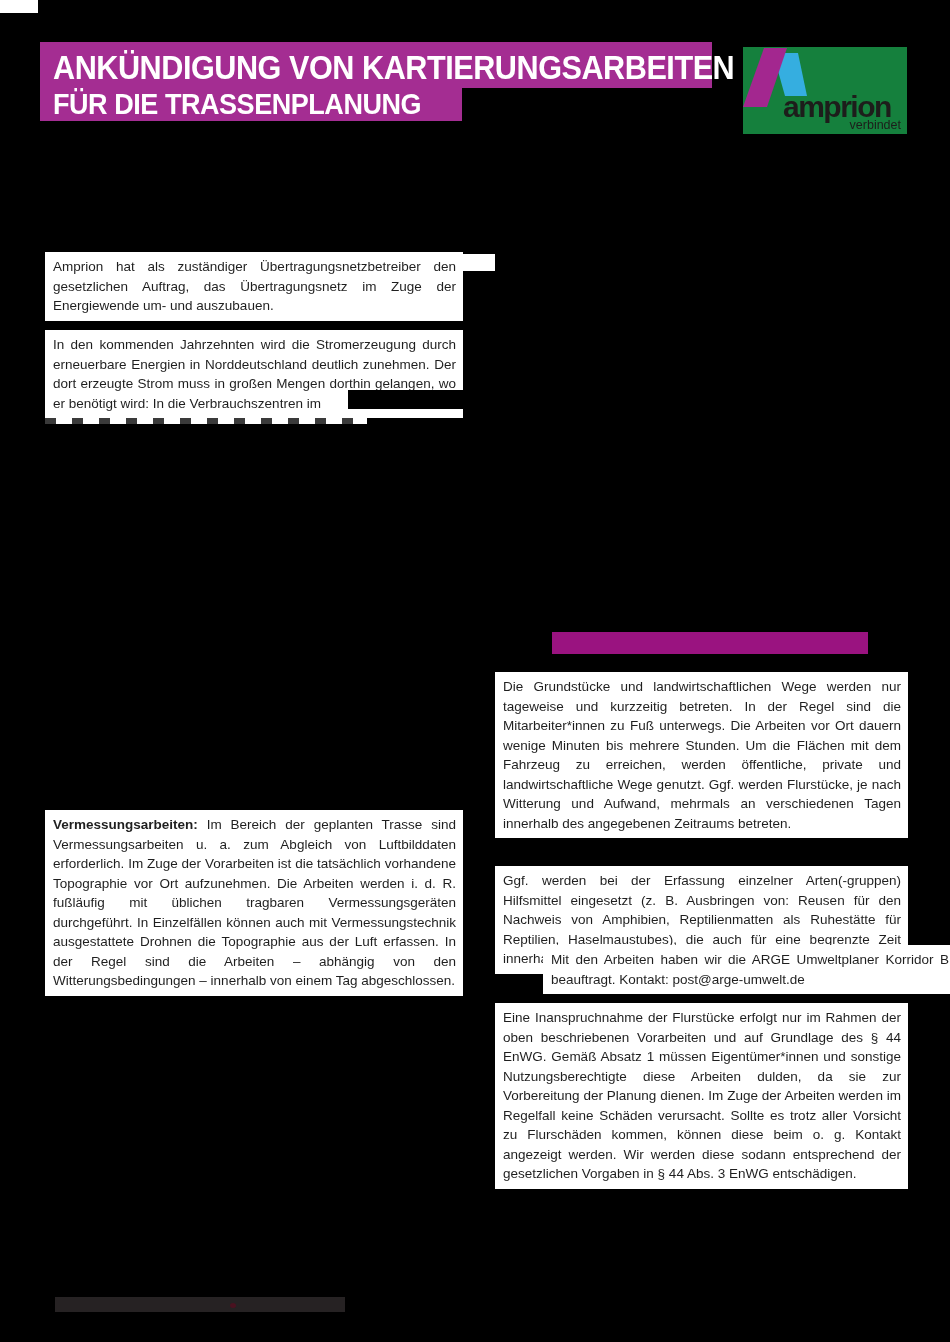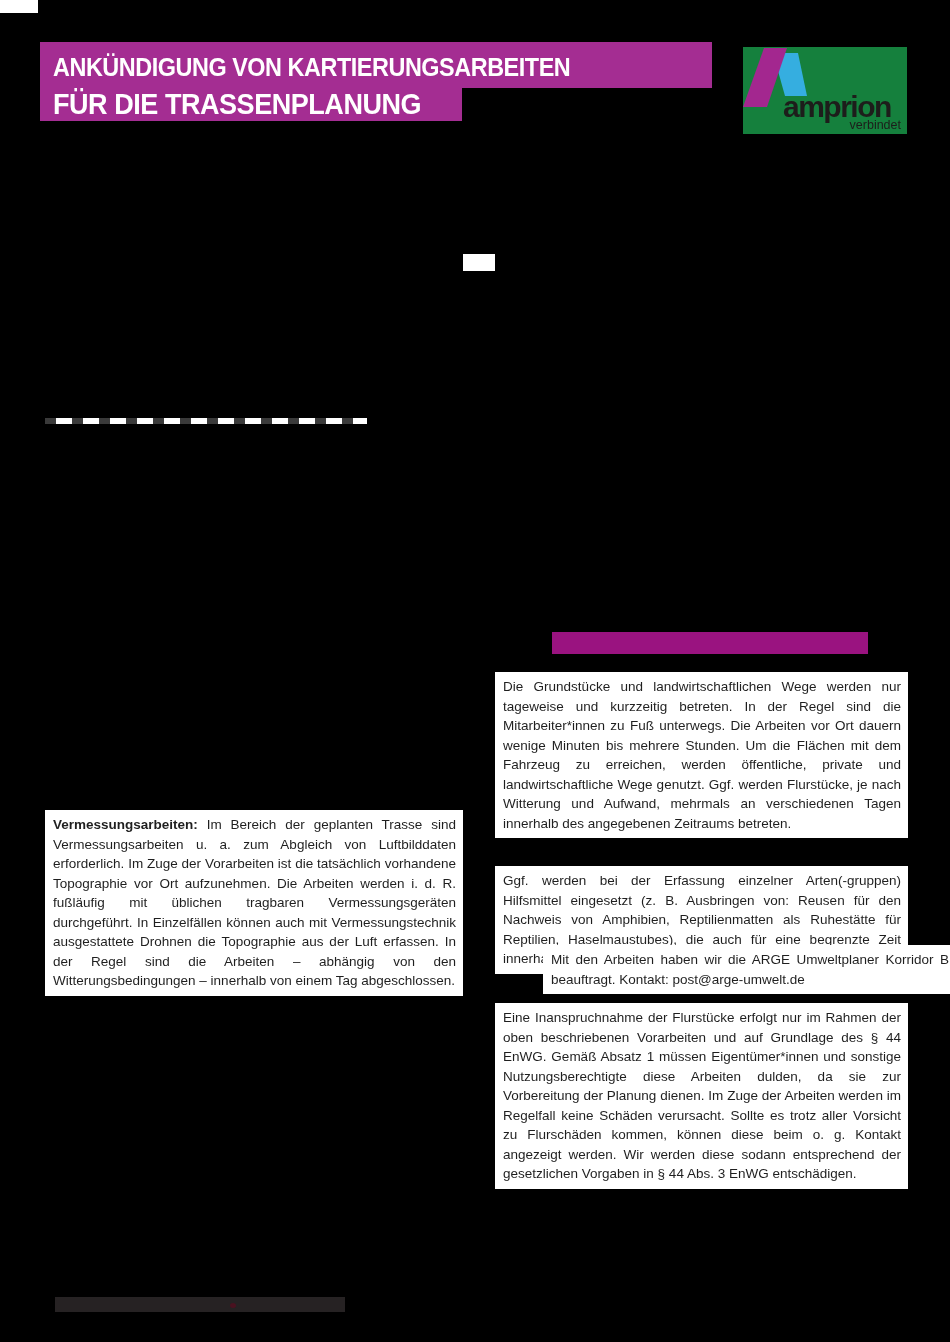--- a/index.html
+++ b/index.html
@@ -20,21 +20,21 @@
     font-weight: bold;
     white-space: nowrap;
     overflow: visible;
   }
   .hdr-line .condense {
     display: inline-block;
     transform: scaleX(0.9);
     transform-origin: 0 55%;
     letter-spacing: -0.5px;
   }
-  .hdr-l1 { left: 40px; top: 42px; width: 672px; height: 46px; font-size: 26px; line-height: 50px; padding-left: 13px; box-sizing: border-box; }
+  .hdr-l1 { left: 40px; top: 42px; width: 672px; height: 46px; font-size: 34px; line-height: 50px; padding-left: 13px; box-sizing: border-box; }
   .hdr-l2 { left: 40px; top: 88px; width: 422px; height: 33px; font-size: 30px; line-height: 31px; padding-left: 13px; box-sizing: border-box; }
 
   
   .logo-box { left: 743px; top: 47px; width: 164px; height: 87px; background: #15803d; }
 
   
   .para {
     background: #ffffff;
     color: #1f1f1f;
     font-size: 13.5px;
@@ -78,22 +78,24 @@
 
   <div class="abs logo-box">
     <svg width="164" height="87" viewBox="0 0 164 87">
       <polygon points="30,6 55,6 64,49 42,49" fill="#35AEE0"></polygon>
       <polygon points="0,60 24,60 44,1 21,1" fill="#A3278F"></polygon>
       <text x="40" y="70" font-family="Liberation Sans, sans-serif" font-size="30" font-weight="bold" letter-spacing="-1.5" fill="#1D1D1B">amprion</text>
       <text x="158" y="82" text-anchor="end" font-family="Liberation Sans, sans-serif" font-size="12.5" fill="#1D1D1B">verbindet</text>
     </svg>
   </div>
 
+  <p class="abs para left-col" style="top:252px;">Amprion hat als zuständiger Übertragungsnetzbetreiber den gesetzlichen Auftrag, das Übertragungsnetz im Zuge der Energiewende um- und auszubauen.</p>
   <div class="abs sliver" style="left:463px; top:254px; width:32px; height:17px;"></div>
 
+  <p class="abs para left-col" style="top:330px;">In den kommenden Jahrzehnten wird die Stromerzeugung durch erneuerbare Energien in Norddeutschland deutlich zunehmen. Der dort erzeugte Strom muss in großen Mengen dorthin gelangen, wo er benötigt wird: In die Verbrauchszentren im</p>
   <div class="abs redaction" style="left:348px; top:390px; width:116px; height:19px;"></div>
   <div class="abs cut-line"></div>
 
   <p class="abs para left-col" style="top:810px;">
     <b>Vermessungsarbeiten:</b><span>Im Bereich der geplanten Trasse sind Vermessungsarbeiten u. a. zum Abgleich von Luftbilddaten erforderlich. Im Zuge der Vorarbeiten ist die tatsächlich vorhandene Topographie vor Ort aufzunehmen. Die Arbeiten werden i. d. R. fußläufig mit üblichen tragbaren Vermessungsgeräten durchgeführt. In Einzelfällen können auch mit Vermessungstechnik ausgestattete Drohnen die Topographie aus der Luft erfassen. In der Regel sind die Arbeiten – abhängig von den Witterungsbedingungen – innerhalb von einem Tag abgeschlossen.</span>
   </p>
 
   <div class="abs section-bar"></div>
 
   <p class="abs para right-col" style="top:672px;">Die Grundstücke und landwirtschaftlichen Wege werden nur tageweise und kurzzeitig betreten. In der Regel sind die Mitarbeiter*innen zu Fuß unterwegs. Die Arbeiten vor Ort dauern wenige Minuten bis mehrere Stunden. Um die Flächen mit dem Fahrzeug zu erreichen, werden öffentliche, private und landwirtschaftliche Wege genutzt. Ggf. werden Flurstücke, je nach Witterung und Aufwand, mehrmals an verschiedenen Tagen innerhalb des angegebenen Zeitraums betreten.</p>

